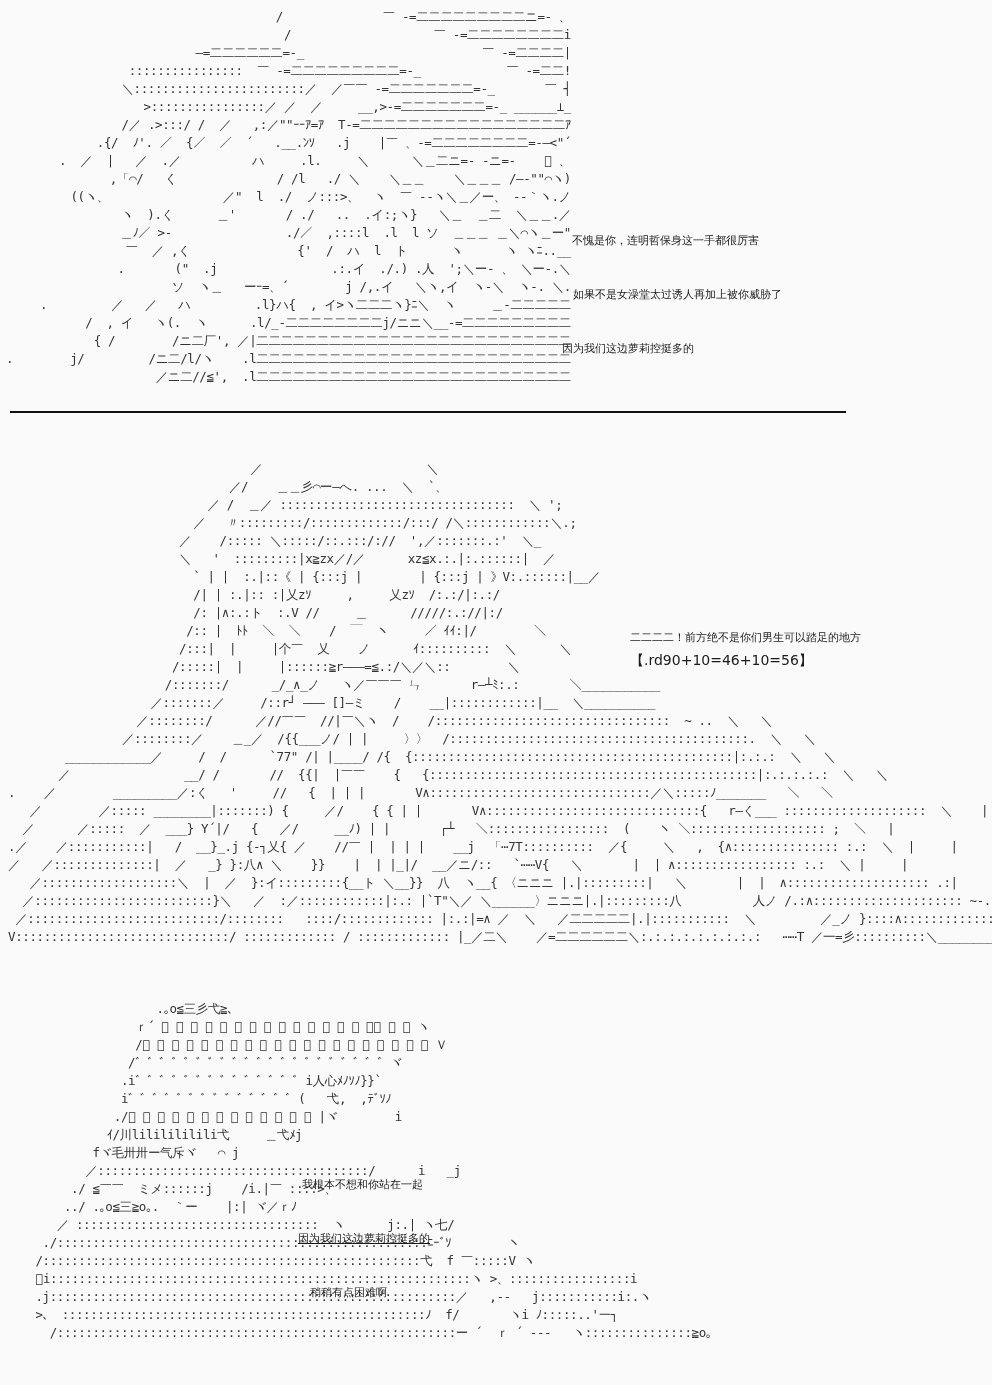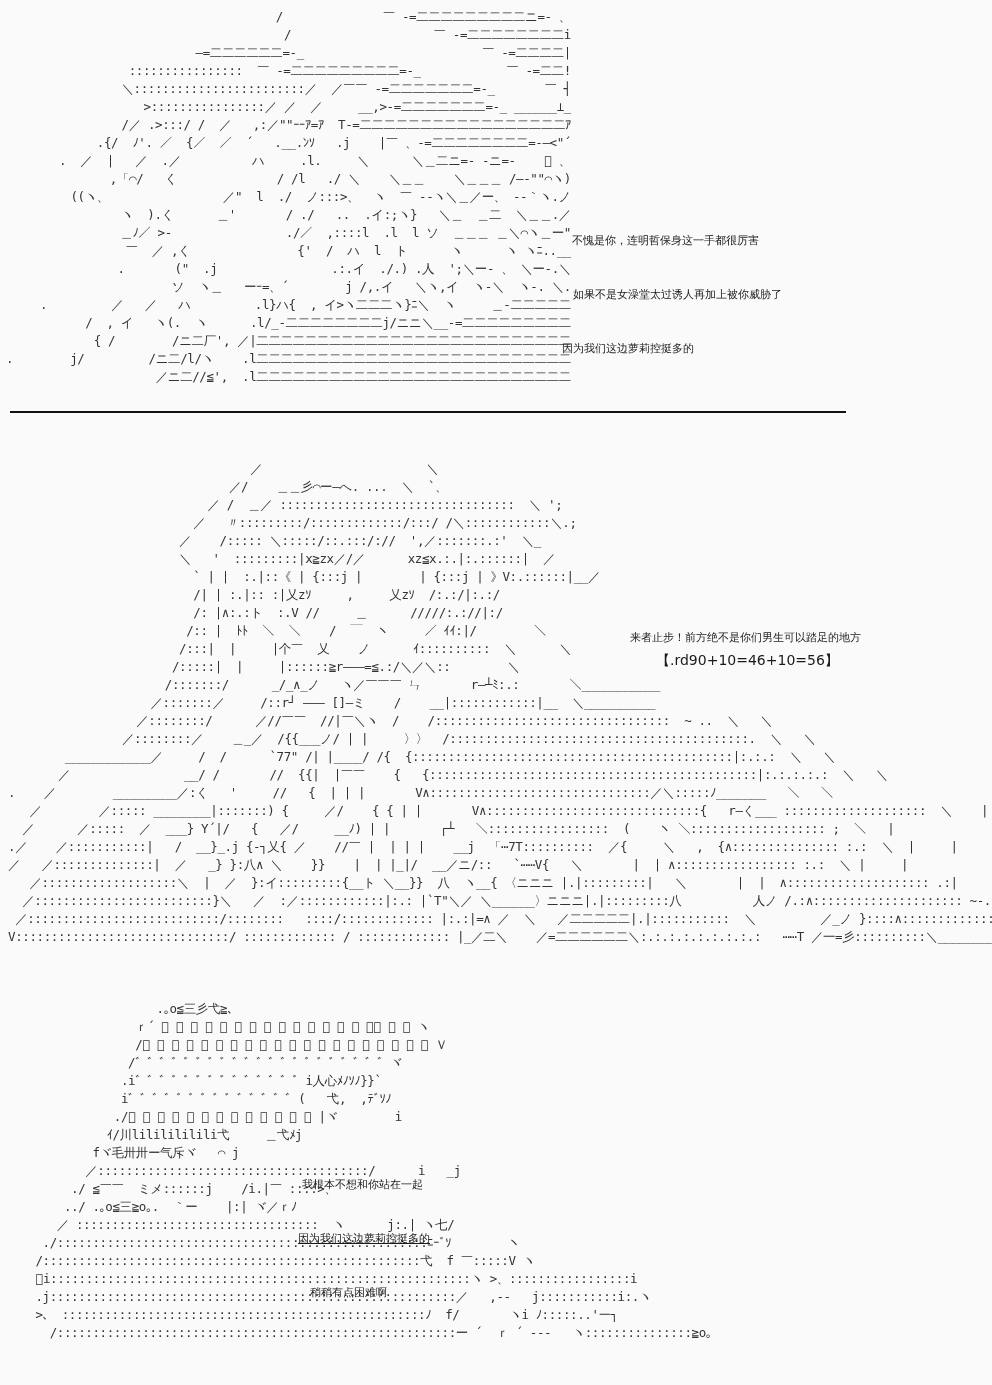--- a/index.html
+++ b/index.html
@@ -87,23 +87,23 @@
 .    ／        _________／:く   '     //   {  | | |       V∧:::::::::::::::::::::::::::::::／＼:::::ﾉ_______   ＼   ＼
    ／        ／::::: ________|:::::::) {     ／/    { { | |       V∧::::::::::::::::::::::::::::::{   r―く___ ::::::::::::::::::::  ＼    |
   ／      ／:::::  ／  ___} Y´|/   {   ／/     __ﾉ) | |       ┌┴   ＼:::::::::::::::::  (    ヽ ＼::::::::::::::::::: ;  ＼   |
 .／    ／:::::::::::|   /  __}_.j {‐┐乂{ ／    //￣ |  | | |    __j  「⋯7T::::::::::  ／{     ＼   ,  {∧::::::::::::::: :.:  ＼  |     |
 ／   ／::::::::::::::|  ／   _} }:八∧ ＼    }}    |  | |_|/  __／ニ/::   `⋯⋯V{   ＼       |  | ∧::::::::::::::::: :.:  ＼ |     |
    ／:::::::::::::::::::＼  |  ／  }:イ:::::::::{__ト ＼__}}  八  ヽ__{ 〈ニニニ |.|:::::::::|   ＼       |  |  ∧:::::::::::::::::::: .:|     |
   ／:::::::::::::::::::::::::}＼   ／  :／::::::::::::|:.: |`T"＼／ ＼______〉ニニニ|.|:::::::::八          人ノ /.:∧::::::::::::::::::::: ~-.. ______|
  ／:::::::::::::::::::::::::::/::::::::   ::::/::::::::::::: |:.:|=∧ ／  ＼   ／二二二二二|.|:::::::::::  ＼         ／_ノ }::::∧::::::::::::::::::::::::::::::::::::: ＼
 V::::::::::::::::::::::::::::::/ ::::::::::::: / ::::::::::::: |_／二＼    ／=二二二二二二＼:.:.:.:.:.:.:.:.:   ⋯⋯T ／一=彡::::::::::＼____________:::::::::::::::: ＼</pre>
   <div class="dlg" style="left:630px; top:593px;">
-    <span class="line">来者止步！前方绝不是你们男生可以踏足的地方</span>
+    <span class="line">二二二二！前方绝不是你们男生可以踏足的地方</span>
   </div>
-  <div class="roll" style="left:656px; top:651px;">【.rd90+10=46+10=56】</div>
+  <div class="roll" style="left:630px; top:651px;">【.rd90+10=46+10=56】</div>
 </section>
 
 <section>
   <pre class="aa" id="aa-3" style="left:14px; top:1000px;">                    .｡o≦三彡弋≧､
                  ｒ´ ﾞ ﾞ ﾞ ﾞ ﾞ ﾞ ﾞ ﾞ ﾞ ﾞ ﾞ ﾞ ﾞ ﾞ ヾﾞ ﾞ ﾞ ヽ
                  /ﾞ ﾞ ﾞ ﾞ ﾞ ﾞ ﾞ ﾞ ﾞ ﾞ ﾞ ﾞ ﾞ ﾞ ﾞ ﾞ ﾞ ﾞ ﾞ ﾞ Ｖ
                 /ﾞ ﾞ ﾞ ﾞ ﾞ ﾞ ﾞ ﾞ ﾞ ﾞ ﾞ ﾞ ﾞ ﾞ ﾞ ﾞ ﾞ ﾞ ﾞ ﾞ ﾞ ヾ
                .iﾞ ﾞ ﾞ ﾞ ﾞ ﾞ ﾞ ﾞ ﾞ ﾞ ﾞ ﾞ ﾞ ﾞ i人心ﾒﾉｿﾉ}}`
                iﾞ ﾞ ﾞ ﾞ ﾞ ﾞ ﾞ ﾞ ﾞ ﾞ ﾞ ﾞ ﾞ ﾞ (   弋,  ,ﾃﾞｿﾉ
               ./ﾞ ﾞ ﾞ ﾞ ﾞ ﾞ ﾞ ﾞ ﾞ ﾞ ﾞ ﾞ ﾞ |ヾ        i

